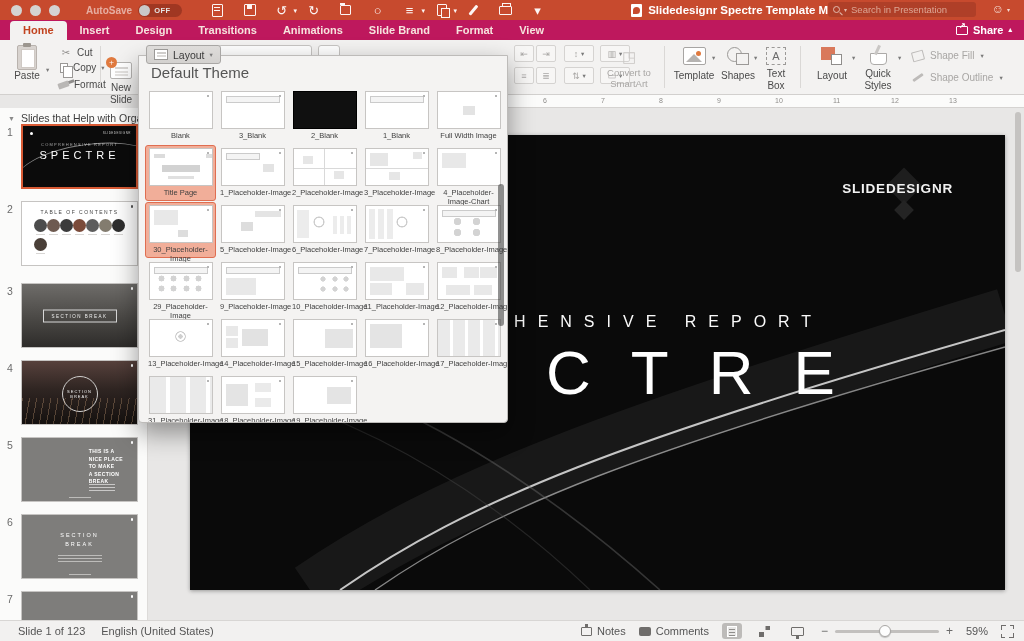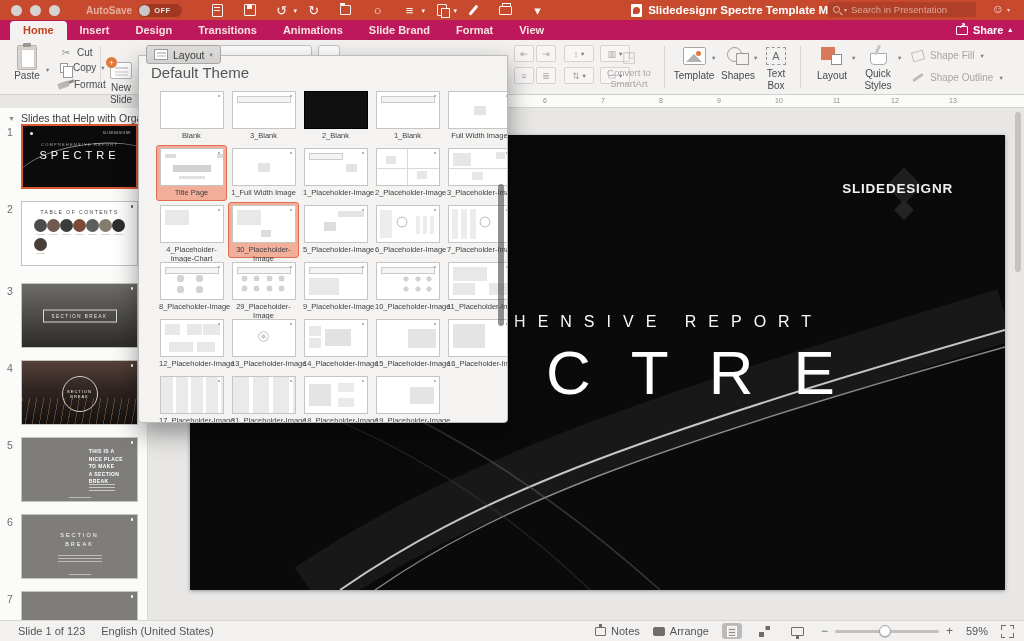--- a/index.html
+++ b/index.html
@@ -151,21 +151,21 @@
   .diamond2{position:absolute;right:94px;top:68px;width:14px;height:14px;background:#242424;transform:rotate(45deg);z-index:1}
   #kicker{position:absolute;left:0;top:178px;width:815px;text-align:center;font-size:16px;font-weight:300;letter-spacing:12px;color:#FAFAFA;z-index:3}
   #big-title{position:absolute;left:112px;top:202px;font-size:62px;font-weight:100;letter-spacing:40px;color:#FFF;z-index:3}
   #date-box{position:absolute;left:220px;top:292px;width:378px;height:27px;border:1px dashed #8F8F8F;display:flex;align-items:center;justify-content:center;z-index:3}
   #date-box span{font-size:17px;font-weight:300;letter-spacing:4px;color:#E6E6E6}
   #road-svg{position:absolute;left:0;top:0;z-index:2}
 
   
   #layout-panel{position:absolute;left:138px;top:55px;width:370px;height:368px;background:#F4F3F2;border:1px solid #BDBBB9;border-radius:0 0 4px 4px;box-shadow:0 10px 26px rgba(0,0,0,.4);z-index:60;overflow:hidden}
   #lp-header{font-size:15px;color:#555;padding:8px 12px 5px}
-  #layout-grid{display:grid;grid-template-columns:repeat(5,71px);grid-auto-rows:56px;column-gap:1px;row-gap:1px;padding:2px 17px;position:relative}
+  #layout-grid{display:grid;grid-template-columns:repeat(5,71px);grid-auto-rows:56px;column-gap:1px;row-gap:1px;padding:2px 6px;position:relative}
   .lcell{padding:2px 2px 0;border-radius:3px;border:1px solid transparent;text-align:center}
   .lcell.selected,.lcell.highlighted{background:#F1AE99;border-color:#DF6E51}
   .lthumb{width:64px;height:38px;margin:0 auto;background:#fff;border:1px solid #C7C5C3;position:relative;background-repeat:no-repeat}
   .lthumb::after{content:'';position:absolute;top:3px;right:3px;width:2px;height:2px;background:#B5B5B5}
   .llabel{font-size:7.5px;color:#3F3F3F;line-height:1.2;margin-top:2px;white-space:nowrap}
   .llabel.wrap{white-space:normal}
   .v-black{background:#101010;border-color:#000}
   .v-black::after{display:none}
   .v-topbar::before,.v-table::before,.v-circles4::before,.v-circles8::before,.v-circles6::before,.v-panel::before,.v-hdrbox::before{content:'';position:absolute;left:4px;right:4px;top:4px;height:5px;border:1px solid #CBCBCB;background:#F4F4F4}
   .v-hdrbox::before{right:24px}
@@ -557,24 +557,20 @@
   <div class="lcell">
     <div class="lthumb v-img"></div>
     <div class="llabel wrap">Full Width Image</div>
   </div>
 
   <div class="lcell selected">
     <div class="lthumb v-title"></div>
     <div class="llabel wrap">Title Page</div>
   </div>
 
-  <div class="lcell">
-    <div class="lthumb v-img"></div>
-    <div class="llabel wrap">1_Full Width Image</div>
-  </div>
 
   <div class="lcell">
     <div class="lthumb v-hdrbox"></div>
     <div class="llabel">1_Placeholder-Image</div>
   </div>
 
   <div class="lcell">
     <div class="lthumb v-quad"></div>
     <div class="llabel">2_Placeholder-Image</div>
   </div>
@@ -685,21 +681,21 @@
 <div id="statusbar">
   <span id="sb-slideinfo">Slide 1 of 123</span>
   <span id="sb-lang">English (United States)</span>
   <div id="sb-right">
     <span class="sbi">
       <span class="notes-ic"></span>
       <span>Notes</span>
     </span>
     <span class="sbi">
       <span class="comments-ic"></span>
-      <span>Arrange</span>
+      <span>Comments</span>
     </span>
     <span class="view-ic active">
         <span class="vnorm"></span>
       </span>
     <span class="view-ic">
         <span class="vgrid"></span>
       </span>
     <span class="view-ic">
         <span class="vpres"></span>
       </span>

